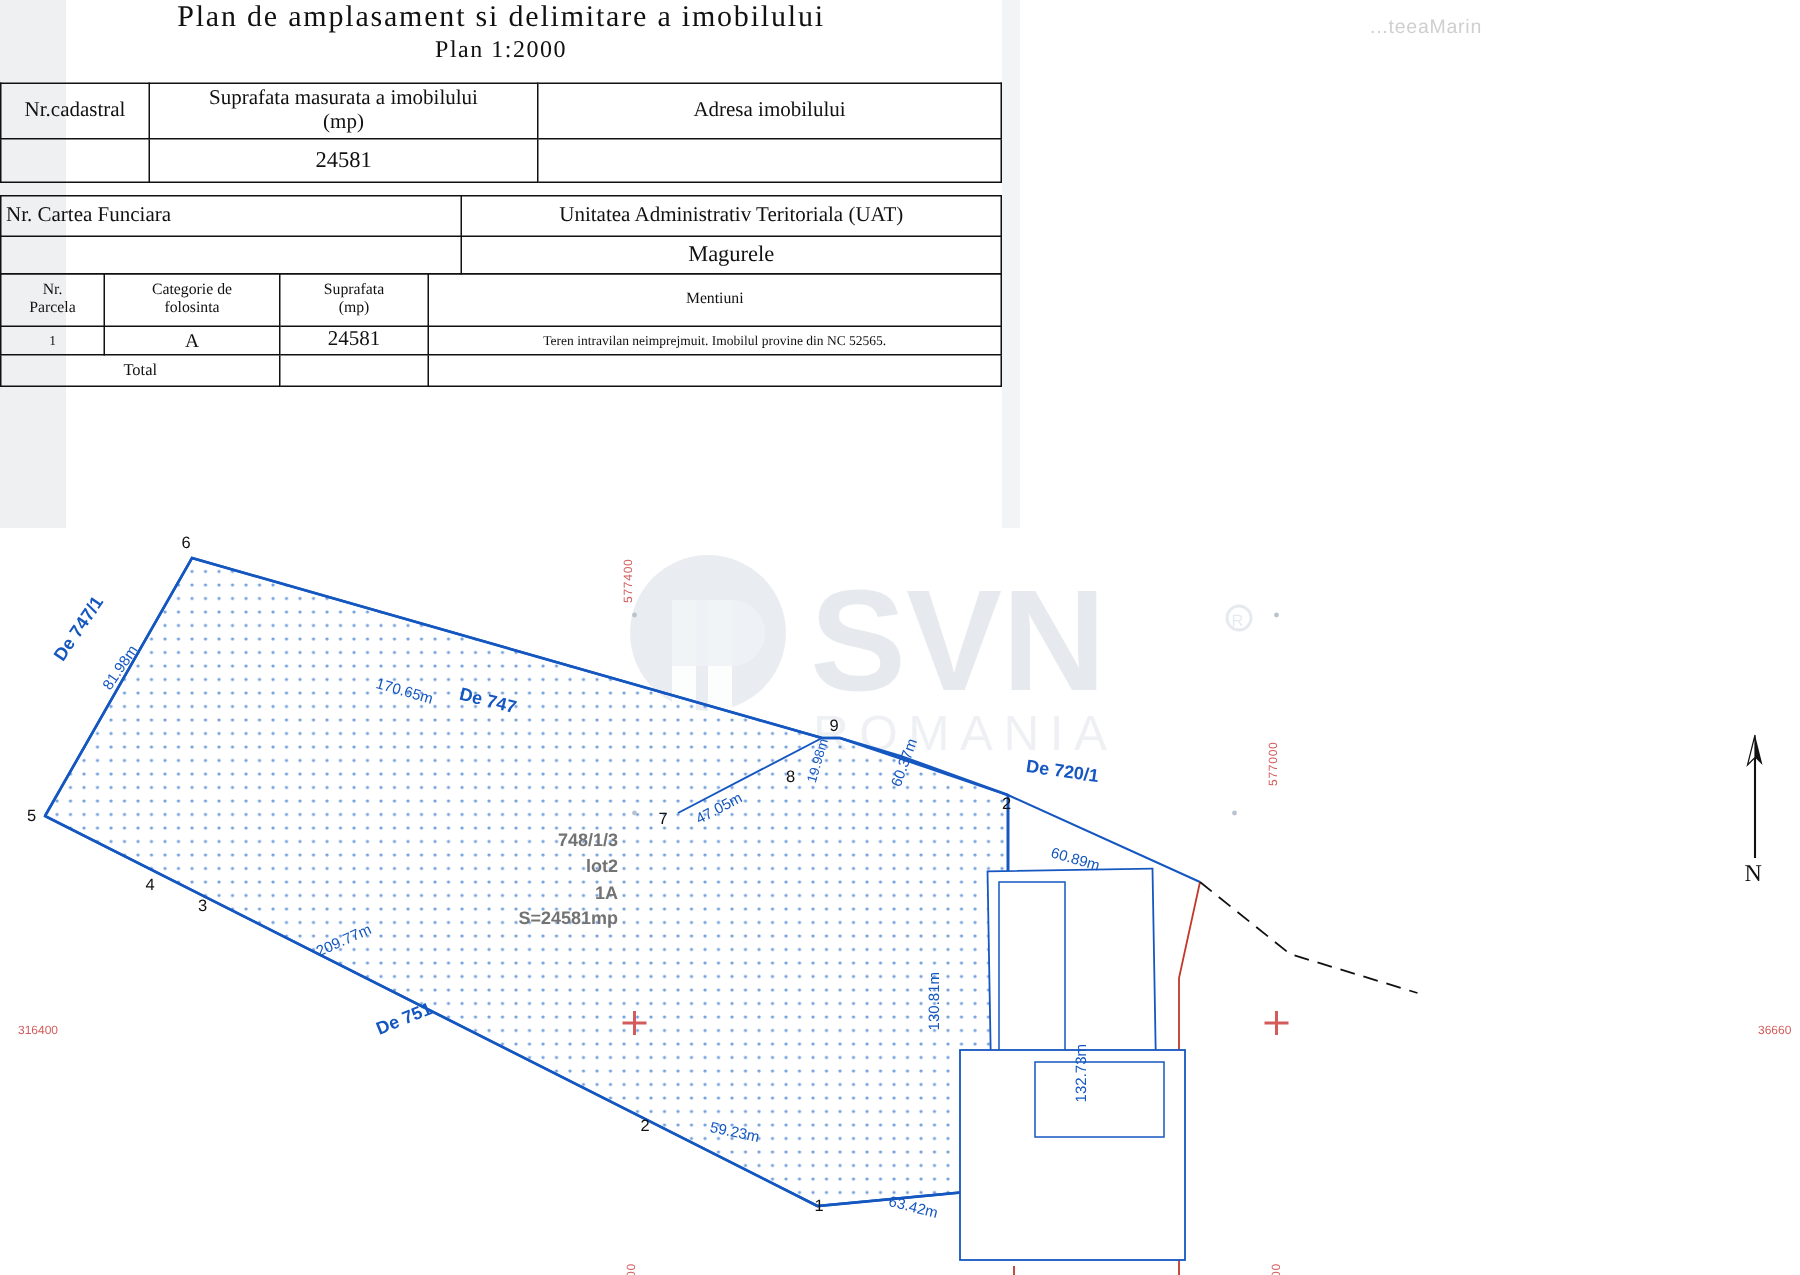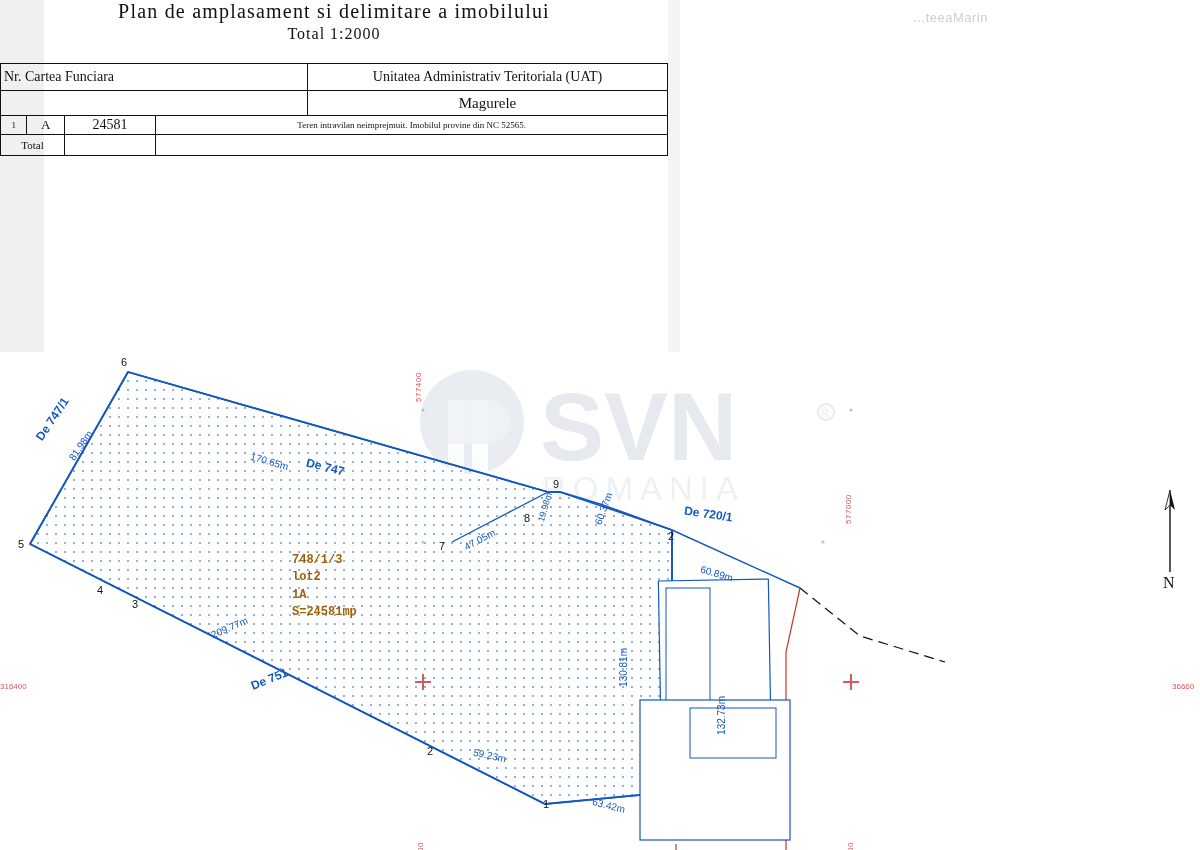--- a/index.html
+++ b/index.html
@@ -41,58 +41,90 @@
   
   .plan{position:absolute;left:0;top:352px;width:1200px;height:498px;}
   .plan svg{position:absolute;left:0;top:0;}
 
   .lbl{position:absolute;font-family:"Liberation Sans",sans-serif;color:#1557c0;white-space:nowrap;}
   .vert-red{position:absolute;color:#d45b5b;font-family:"Liberation Sans",sans-serif;font-size:8px;
       writing-mode:vertical-rl;transform:rotate(180deg);letter-spacing:.5px;}
   .red-lbl{position:absolute;color:#d45b5b;font-family:"Liberation Sans",sans-serif;font-size:8px;}
   .pt{position:absolute;font-family:"Liberation Sans",sans-serif;font-size:11px;color:#111;}
   .de{position:absolute;font-family:"Liberation Sans",sans-serif;font-size:12px;color:#1557c0;font-weight:bold;}
-  .parcel{position:absolute;font-family:Liberation Mono, monospace;font-size:12px;color:#a16207;font-weight:bold;text-align:left;}
+  .parcel{position:absolute;font-family:Liberation Sans, sans-serif;font-size:12px;color:#737373;font-weight:bold;text-align:right;}
   .northlbl{position:absolute;font-family:"Liberation Serif",serif;font-size:16px;color:#111;}
 </style>
 </head>
 <body>
 
 <div id="root">
 
   <div class="wm-top">...teeaMarin</div>
 
   <div class="smudge" style="left:0;top:0;width:44px;height:352px;opacity:.35;"></div>
   <div class="smudge" style="left:668px;top:0;width:12px;height:352px;opacity:.25;"></div>
 
   <div class="doc">
 
     <div class="title">Plan de amplasament si delimitare a imobilului</div>
-    <div class="subtitle">Total  1:2000</div>
+    <div class="subtitle">Plan  1:2000</div>
 
     <div style="height:12px"></div>
 
+    <table class="t">
+      <tbody>
+          <tr>
+        <td class="c hdr" style="width:92px;height:34px;">Nr.cadastral</td>
+        <td class="c hdr" style="width:252px;">
+          <div>Suprafata masurata a imobilului</div>
+          <div>(mp)</div>
+        </td>
+        <td class="c hdr">Adresa imobilului</td>
+      </tr>
+      <tr>
+        <td class="c blank"></td>
+        <td class="c mono-num">24581</td>
+        <td class="c"></td>
+      </tr>
+    </tbody>
+      </table>
 
     <div style="height:8px"></div>
 
     <table class="t">
       <tbody>
           <tr>
         <td class="l hdr" style="width:300px;height:24px;margin-left:16px;">Nr. Cartea Funciara</td>
         <td class="c hdr">Unitatea Administrativ Teritoriala (UAT)</td>
       </tr>
       <tr>
         <td class="l" style="height:22px;"></td>
         <td class="c big">Magurele</td>
       </tr>
     </tbody>
       </table>
 
     <table class="t" style="margin-top:-1px">
       <tbody>
+      <tr>
+        <td class="c sm" style="width:62px;height:32px;">
+          <div>Nr.</div>
+          <div>Parcela</div>
+        </td>
+        <td class="c sm" style="width:110px;">
+          <div>Categorie de</div>
+          <div>folosinta</div>
+        </td>
+        <td class="c sm" style="width:92px;">
+          <div>Suprafata</div>
+          <div>(mp)</div>
+        </td>
+        <td class="c sm">Mentiuni</td>
+      </tr>
       <tr>
         <td class="c xsm" style="height:15px;">1</td>
         <td class="c" style="font-size:13px">A</td>
         <td class="c" style="font-size:14px">24581</td>
         <td class="c xsm">Teren intravilan neimprejmuit. Imobilul provine din NC 52565.</td>
       </tr>
       <tr>
         <td class="c" colspan="2" style="height:18px;font-size:11px">Total</td>
         <td class="c"></td>
         <td></td>
@@ -162,21 +194,21 @@
         <line x1="1170" y1="145" x2="1170" y2="220" stroke="#111" stroke-width="1.4"></line>
         <path d="M1170,138 L1175,158 L1170,153 L1165,158 Z" fill="#111"></path>
         <path d="M1170,138 L1165,158 L1170,153 Z" fill="#ffffff" stroke="#111" stroke-width=".8"></path>
       </g>
     </svg>
 
     <div class="northlbl" style="left:1163px;top:222px;">N</div>
 
     <div class="vert-red" style="left:414px;top:6px;height:44px;">577400</div>
     <div class="vert-red" style="left:844px;top:128px;height:44px;">577000</div>
-    <div class="red-lbl" style="left:0px;top:330px;text-align:right;">316400</div>
+    <div class="red-lbl" style="left:12px;top:330px;text-align:right;">316400</div>
     <div class="red-lbl" style="left:1172px;top:330px;">36660</div>
     <div class="vert-red" style="left:416px;top:478px;height:22px;">00</div>
     <div class="vert-red" style="left:846px;top:478px;height:22px;">00</div>
 
     <div class="pt" style="left:121px;top:4px;">6</div>
     <div class="pt" style="left:18px;top:186px;">5</div>
     <div class="pt" style="left:97px;top:232px;">4</div>
     <div class="pt" style="left:132px;top:246px;">3</div>
     <div class="pt" style="left:427px;top:393px;">2</div>
     <div class="pt" style="left:543px;top:446px;">1</div>

